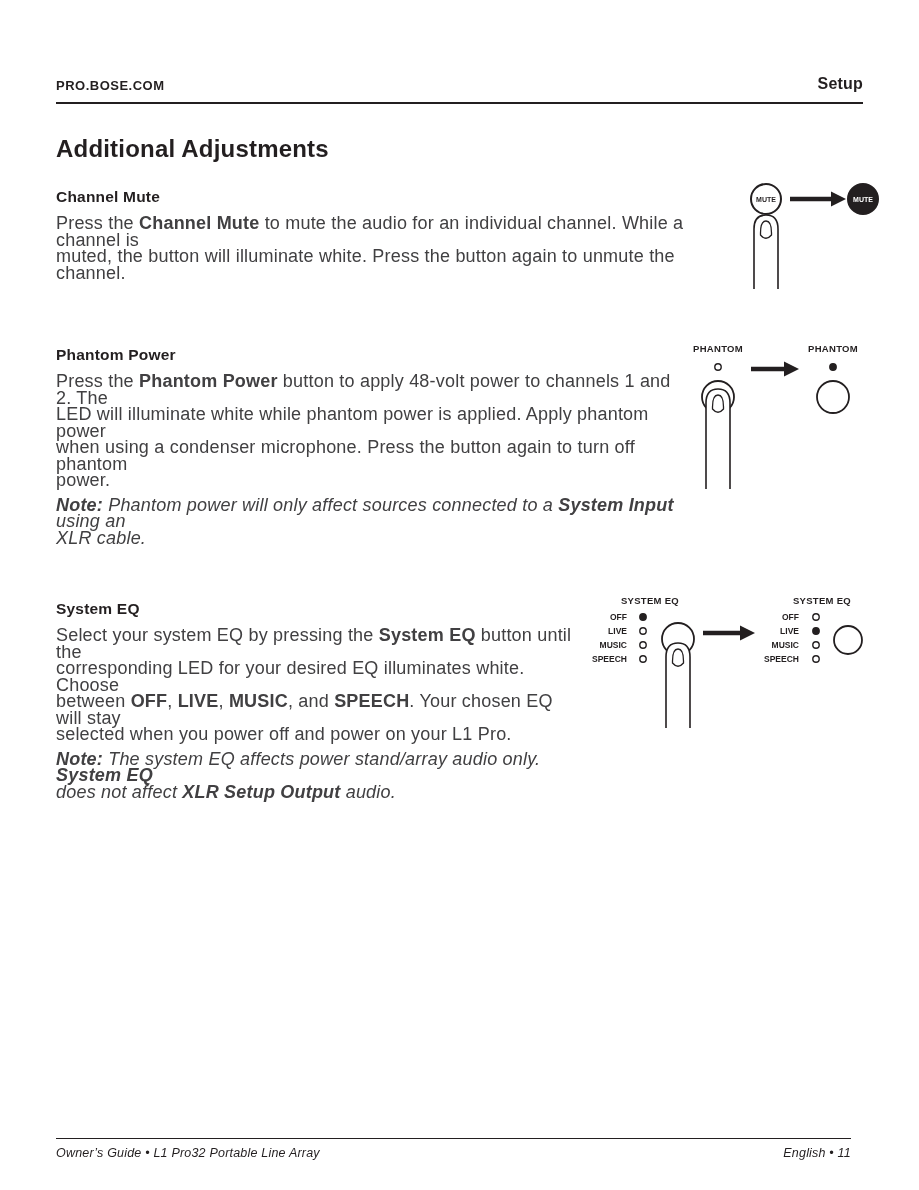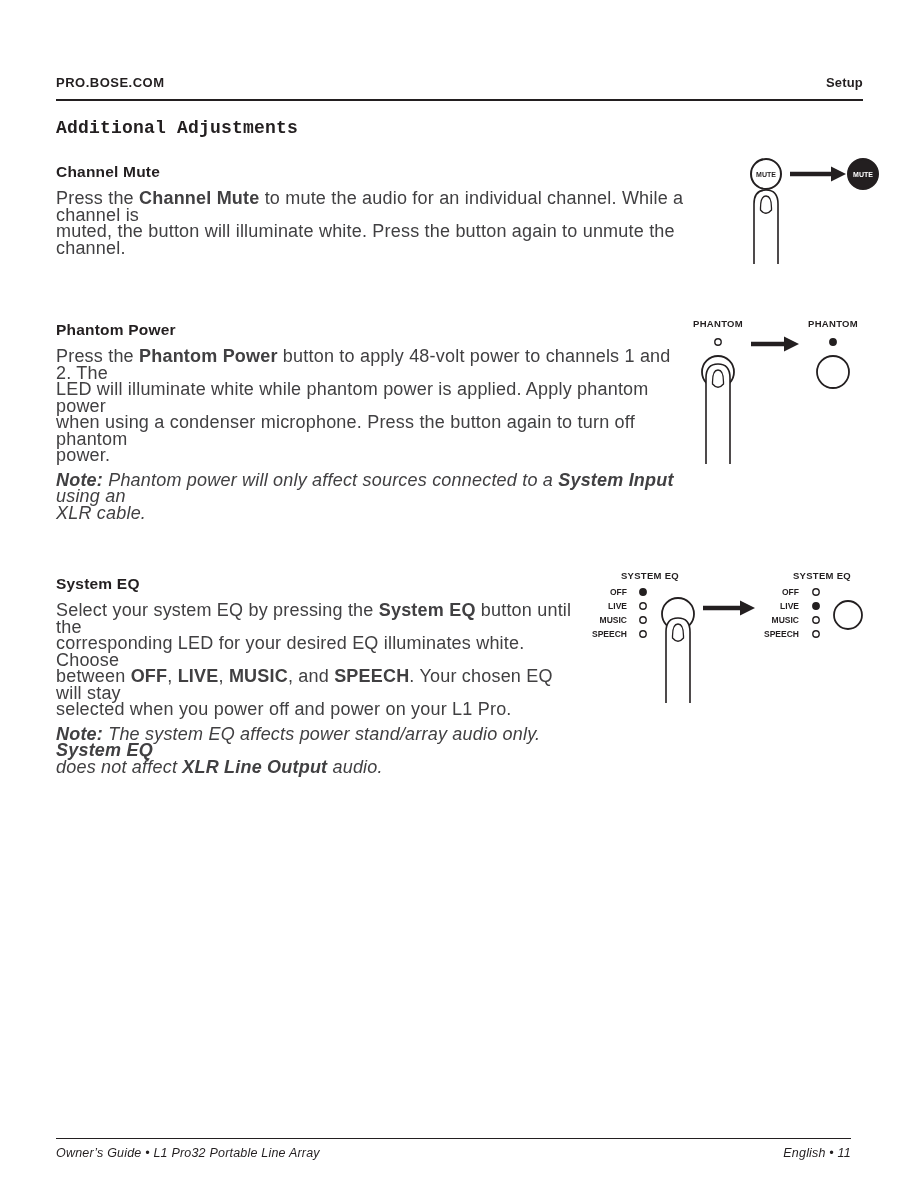--- a/index.html
+++ b/index.html
@@ -4,23 +4,23 @@
 <style>
   * { margin:0; padding:0; box-sizing:border-box; }
   html,body { background:#ffffff; }
   body { font-family:"Liberation Sans","DejaVu Sans",sans-serif; }
   .page { position:relative; width:919px; height:1190px; background:#ffffff; color:#231f20; overflow:hidden; }
   .content { position:absolute; left:56px; right:56px; top:0; }
 
   .header { display:flex; justify-content:space-between; align-items:flex-end;
             padding:27px 0 9px; border-bottom:2.5px solid #231f20;margin-top:48px; }
   .header-left  { font-weight:700; font-size:13px; letter-spacing:.5px; }
-  .header-right { font-weight:700; font-size:13px; letter-spacing:.2px; }
+  .header-right { font-weight:700; font-size:16px; letter-spacing:.2px; }
 
-  h1 { font-size:18px; font-weight:700; letter-spacing:.2px; margin-top:17px;font-family:Liberation Mono, monospace; }
+  h1 { font-size:24px; font-weight:700; letter-spacing:.2px; margin-top:31px; }
 
   .sec { display:flex; justify-content:space-between; align-items:flex-start; }
   .sec-cm { margin-top:25px;gap:26px; }
   .sec-pp { margin-top:53px; }
   .sec-eq { margin-top:54px; }
   h2 { font-size:15.5px; font-weight:700; letter-spacing:.2px; color:#231f20; }
   .sec-text p { margin-top:9px; font-size:18px; line-height:16.5px; letter-spacing:.2px; color:#414042; }
   .sec-text p.note { margin-top:8px; }
   .w1 { width:660px; flex-shrink:0; }
   .w2 { width:625px; flex-shrink:0; }
@@ -97,21 +97,21 @@
           <circle cx="146" cy="28" r="3.2" stroke="#231f20" stroke-width="1.4" fill="#231f20"></circle>
           <circle cx="146" cy="58" r="16" fill="#ffffff" stroke="#231f20" stroke-width="1.8"></circle>
         </svg>
       </div>
     </section>
 
     <section class="sec sec-eq">
       <div class="sec-text w3">
         <h2>System EQ</h2>
         <p><span>Select your system EQ by pressing the </span><span class="b">System EQ</span><span> button until the</span><br><span>corresponding LED for your desired EQ illuminates white. Choose</span><br><span>between </span><span class="b">OFF</span><span>, </span><span class="b">LIVE</span><span>, </span><span class="b">MUSIC</span><span>, and </span><span class="b">SPEECH</span><span>. Your chosen EQ will stay</span><br><span>selected when you power off and power on your L1 Pro.</span></p>
-        <p class="note"><span class="b i">Note:</span><span class="i"> The system EQ affects power stand/array audio only. </span><span class="b i">System EQ</span><br><span class="i">does not affect </span><span class="b i">XLR Line Output</span><span class="i"> audio.</span></p>
+        <p class="note"><span class="b i">Note:</span><span class="i"> The system EQ affects power stand/array audio only. </span><span class="b i">System EQ</span><br><span class="i">does not affect </span><span class="b i">XLR Setup Output</span><span class="i"> audio.</span></p>
       </div>
       <div class="illus illus-eq">
         <svg width="278" height="135" viewBox="0 0 278 135">
 
           <text x="65" y="11" text-anchor="middle" font-size="9.5" font-weight="700" fill="#231f20" letter-spacing=".3">SYSTEM EQ</text>
           <text x="42" y="27" text-anchor="end" font-size="8.5" font-weight="700" fill="#231f20">OFF</text>
           <text x="42" y="41" text-anchor="end" font-size="8.5" font-weight="700" fill="#231f20">LIVE</text>
           <text x="42" y="55" text-anchor="end" font-size="8.5" font-weight="700" fill="#231f20">MUSIC</text>
           <text x="42" y="69" text-anchor="end" font-size="8.5" font-weight="700" fill="#231f20">SPEECH</text>
           <circle cx="58" cy="24" r="3.2" stroke="#231f20" stroke-width="1.4" fill="#231f20"></circle>

